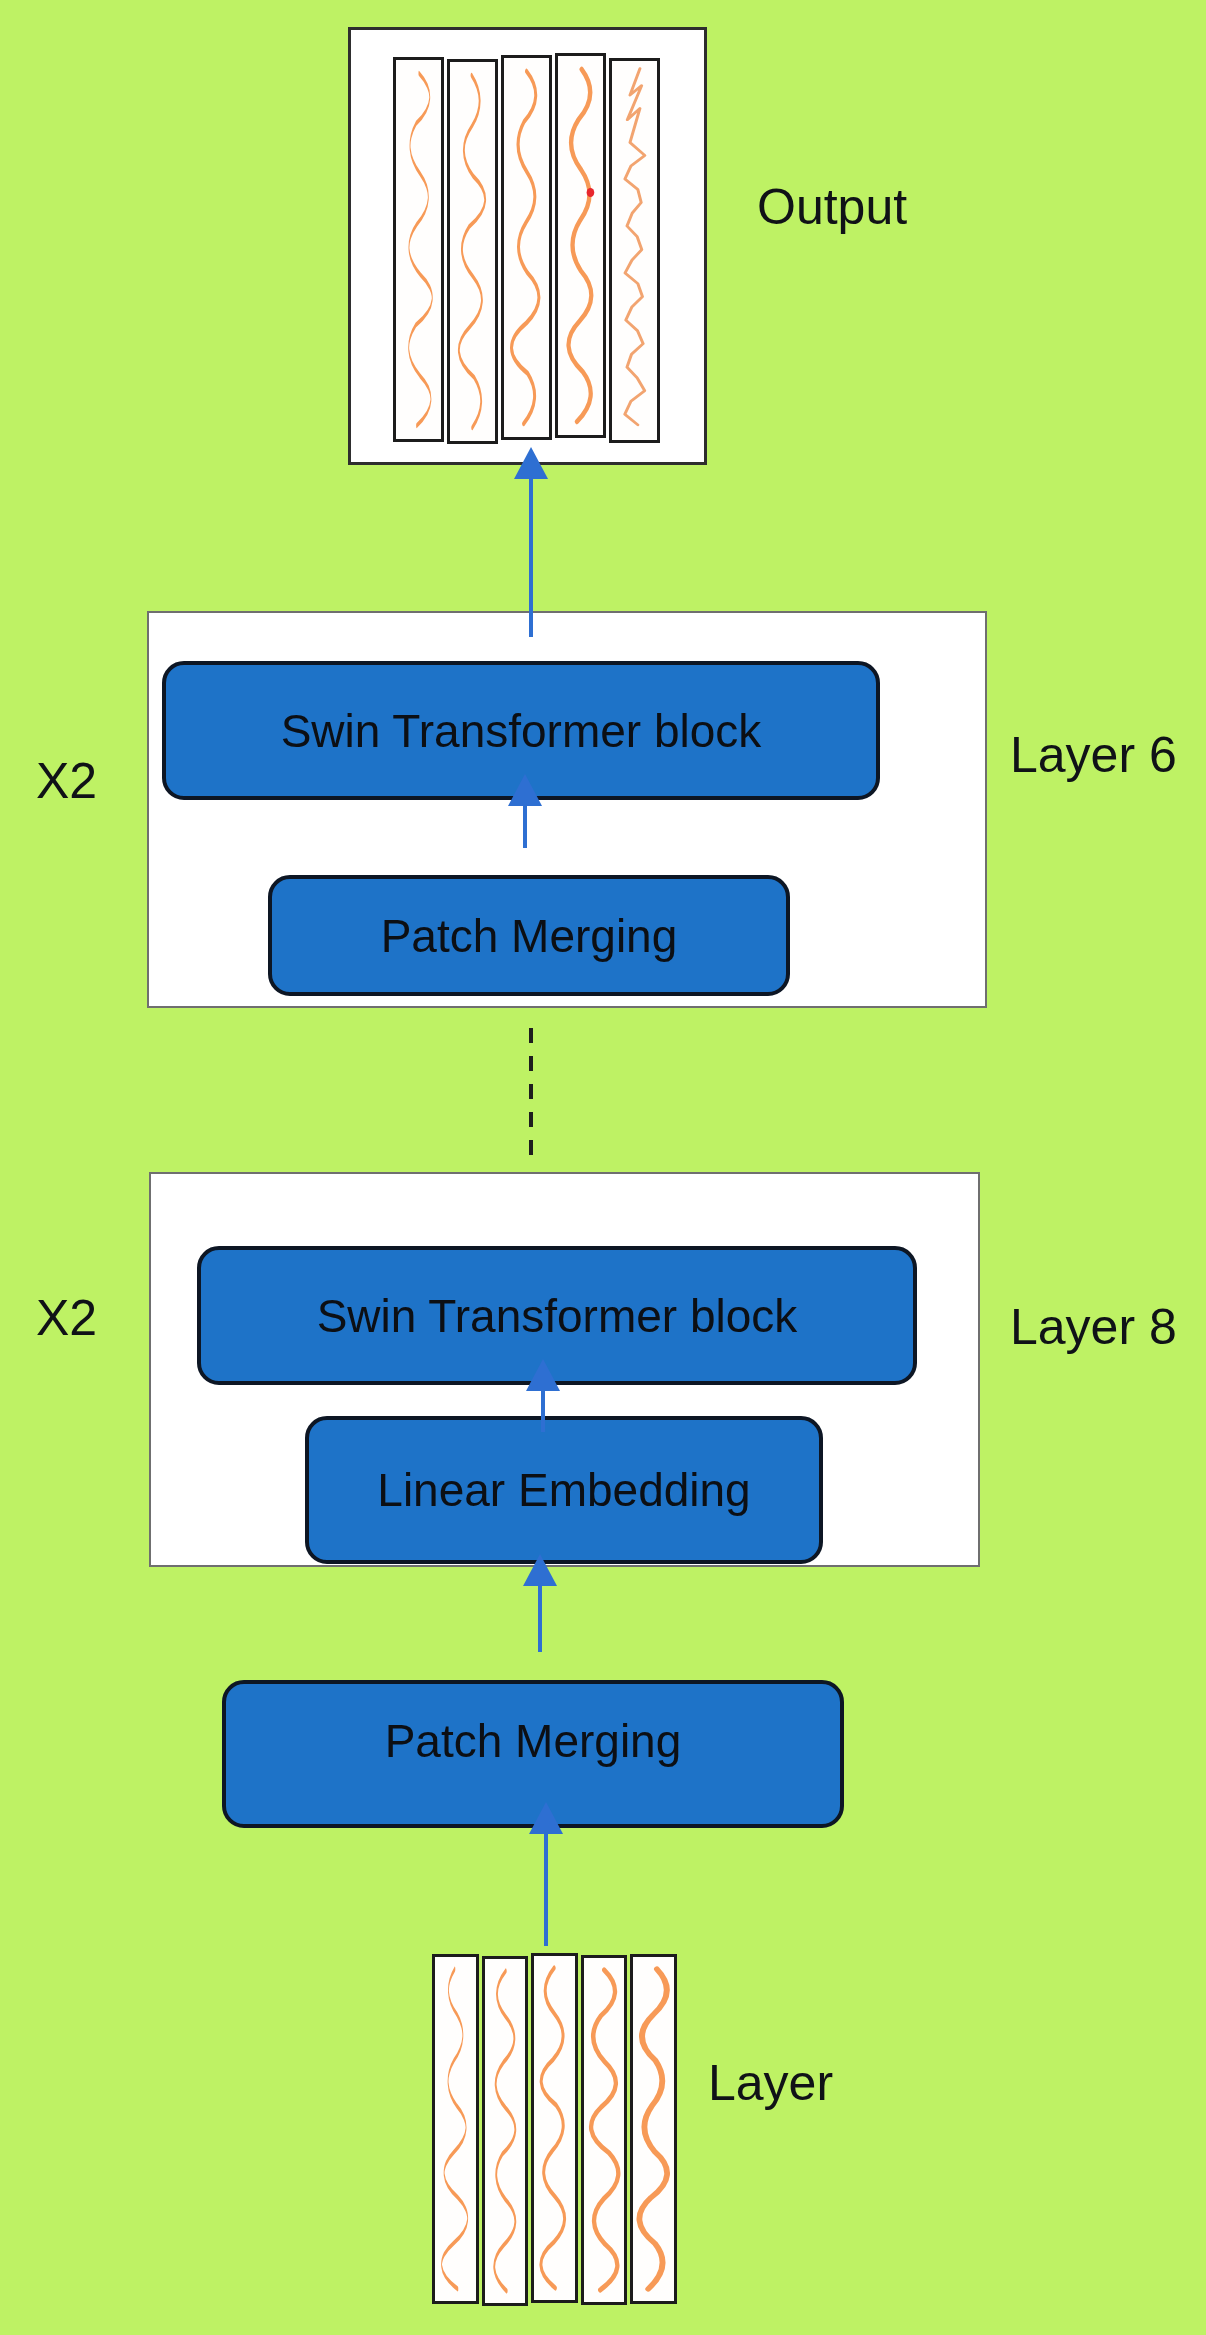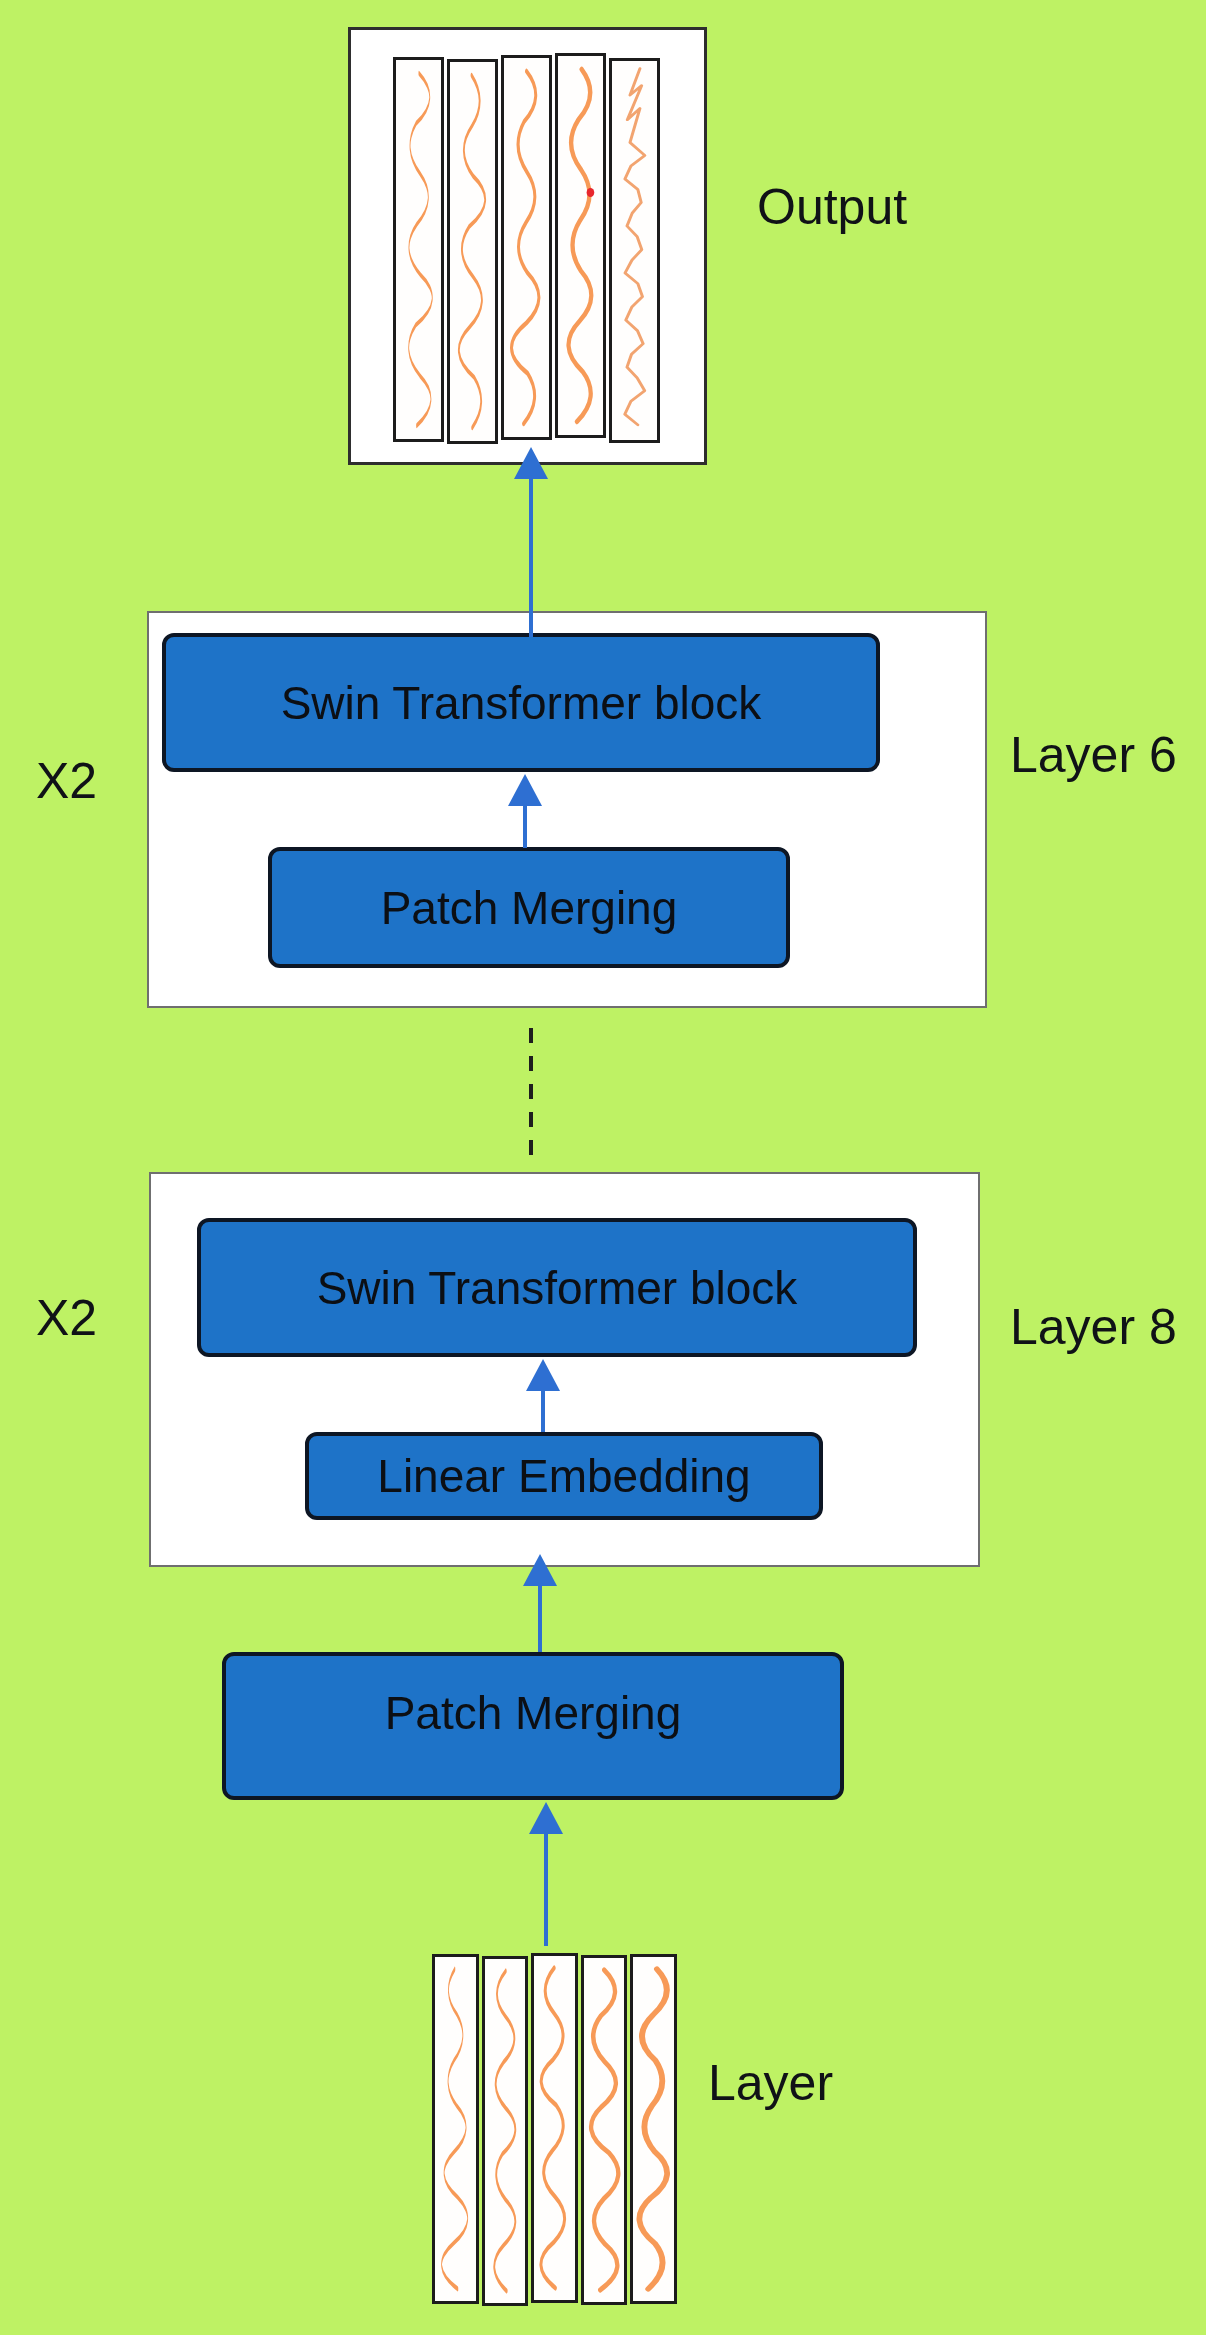--- a/index.html
+++ b/index.html
@@ -53,29 +53,30 @@
     position:absolute;
     border:2px solid var(--container-border,#6f6f6f);
     background:#ffffff;
     box-sizing:border-box;
     z-index:1;
   }
   .block{
     position:absolute;
     background:var(--block-fill,#1e73c8);
     border:4px solid var(--block-border,#0d1624);
-    border-radius:12px;
+    border-radius:22px;
     box-sizing:border-box;
     display:flex;
     align-items:center;
     justify-content:center;
     font-size:46px;
     color:#0c0f14;
     z-index:2;
     white-space:nowrap;
+    margin-top:28px;
   }
   .arrow{
     position:absolute;
     width:36px;
     display:flex;
     flex-direction:column;
     align-items:center;
     z-index:4;
   }
   .arrow .head{
@@ -156,21 +157,21 @@
 
   <div class="layer-frame" style="left:149px;top:1172px;width:831px;height:395px;"></div>
   <div class="block" style="left:197px;top:1218px;width:720px;height:139px;">
     <span>Swin Transformer block</span>
   </div>
 
   <div class="arrow" style="left:525px;top:1359px;height:73px;">
     <div class="head"></div>
     <div class="shaft"></div>
   </div>
-  <div class="block" style="left:305px;top:1432px;width:518px;height:88px;">
+  <div class="block" style="left:305px;top:1388px;width:518px;height:148px;">
     <span>Linear Embedding</span>
   </div>
   <div class="multiplier" style="left:36px;top:1293px;">X2</div>
   <div class="label" style="left:1010px;top:1302px;">Layer 8</div>
 
   <div class="arrow" style="left:522px;top:1554px;height:98px;">
     <div class="head"></div>
     <div class="shaft"></div>
   </div>
 

